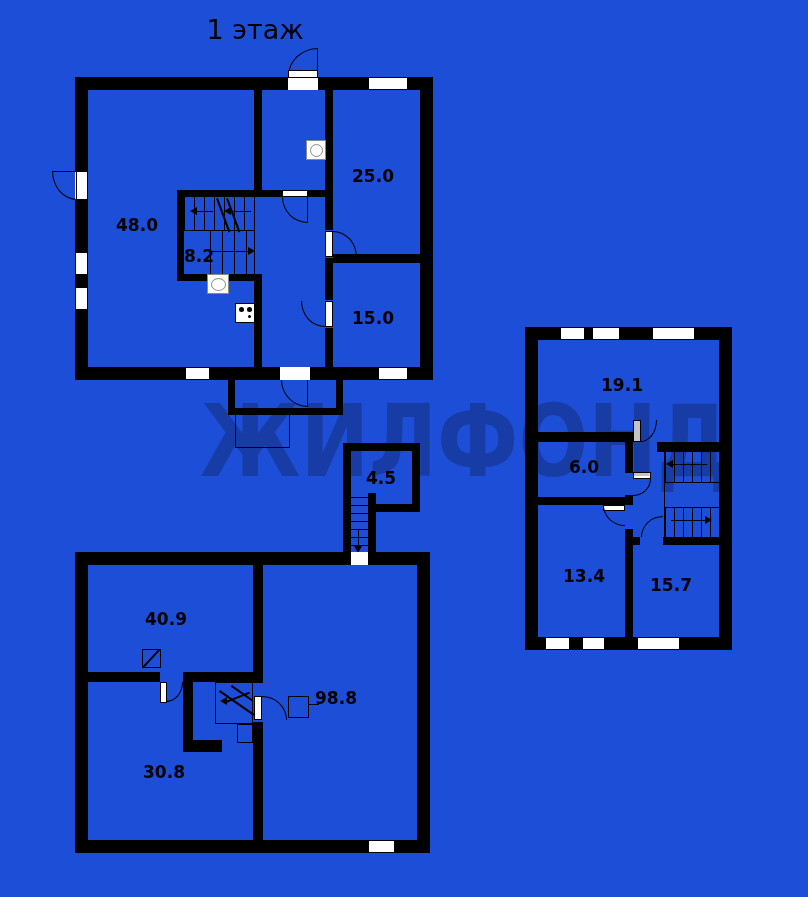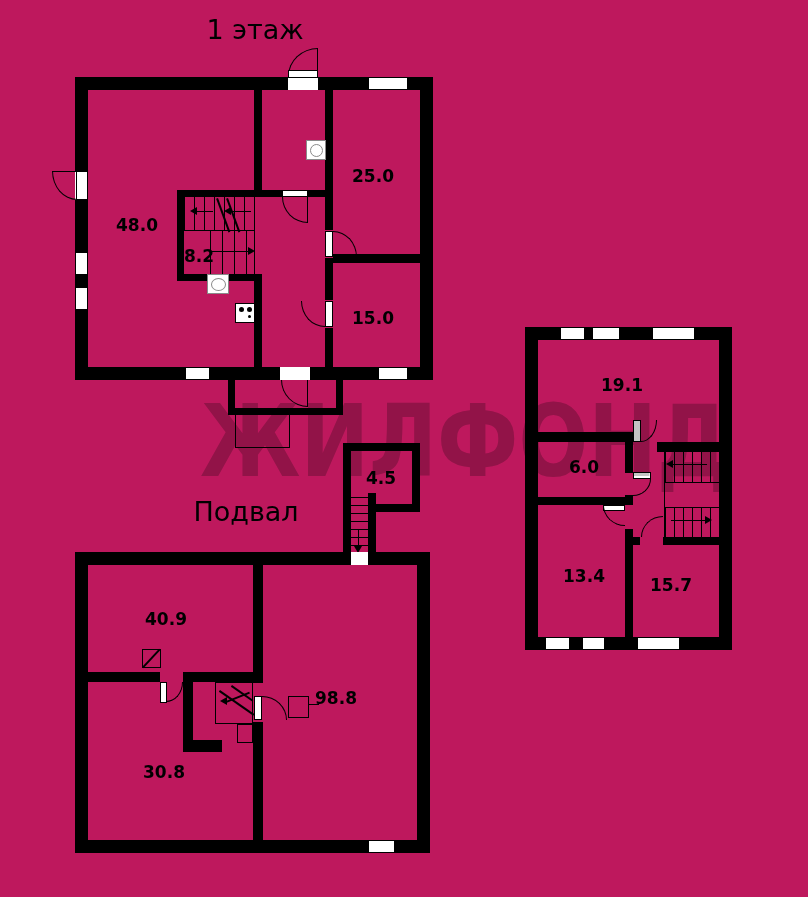--- a/index.html
+++ b/index.html
@@ -1,16 +1,16 @@
 <!DOCTYPE html>
 <html><head>
 <meta charset="utf-8">
 <style>
   html,body{margin:0;padding:0;background:#fff;}
-  .canvas{position:relative;width:808px;height:897px;background:#be185d;overflow:hidden;
+  .canvas{position:relative;width:808px;height:897px;background:#1d4ed8;overflow:hidden;
           font-family:"DejaVu Sans",sans-serif;}
   .a{position:absolute;}
   .w{position:absolute;background:#000;}
   .win{position:absolute;background:#fff;border:1px solid #000;box-sizing:border-box;}
   .gap{position:absolute;background:#fff;}
   .panel{position:absolute;background:#fff;border:1px solid #000;box-sizing:border-box;}
   .arc{position:absolute;background:transparent;box-sizing:border-box;border:0 solid #000;}
   .arc.tl{border-top-width:1.5px;border-left-width:1.5px;border-top-left-radius:100% 100%;}
   .arc.tr{border-top-width:1.5px;border-right-width:1.5px;border-top-right-radius:100% 100%;}
   .arc.bl{border-bottom-width:1.5px;border-left-width:1.5px;border-bottom-left-radius:100% 100%;}
@@ -40,21 +40,20 @@
   .wm{position:absolute;left:200px;top:392px;font-size:100px;line-height:1;font-weight:bold;
       letter-spacing:0;transform:scaleX(0.82);transform-origin:left top;mix-blend-mode:multiply;
       white-space:nowrap;z-index:40;}
 </style>
 </head>
 <body>
 
 <div class="canvas">
 
   <div class="title" style="left:255px;top:29px;">1 этаж</div>
-  <div class="title" style="left:246px;top:511px;">Подвал</div>
 
   <div>
 
     <div class="w" style="left:75px;top:77px;width:358px;height:13px;"></div>
     <div class="w" style="left:75px;top:367px;width:358px;height:13px;"></div>
     <div class="w" style="left:75px;top:77px;width:13px;height:303px;"></div>
     <div class="w" style="left:420px;top:77px;width:13px;height:303px;"></div>
 
     <div class="w" style="left:254px;top:90px;width:8px;height:100px;"></div>
     <div class="w" style="left:254px;top:274px;width:8px;height:93px;"></div>

